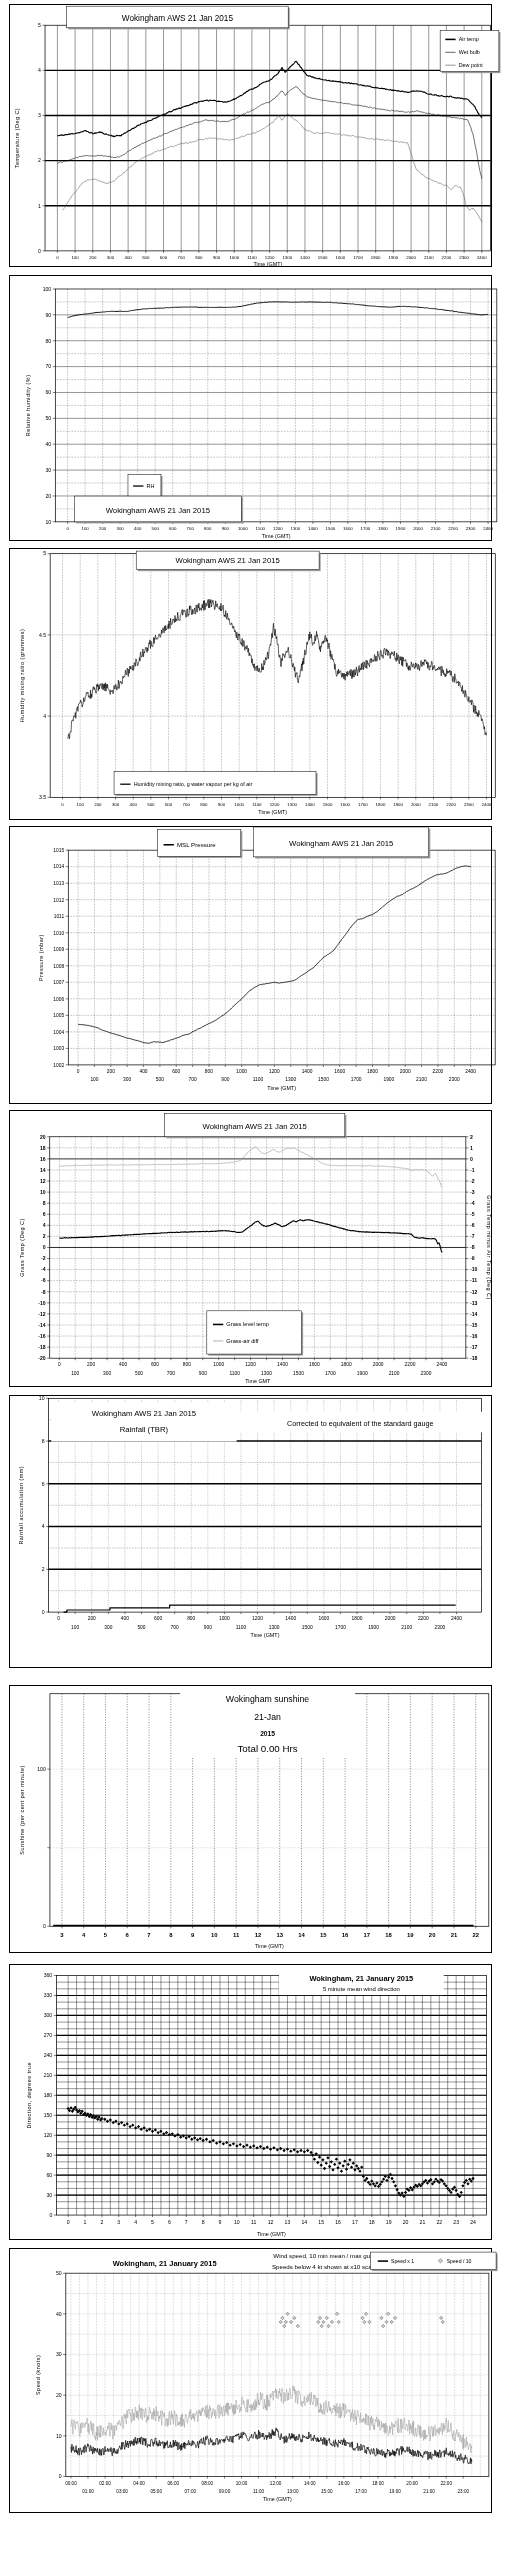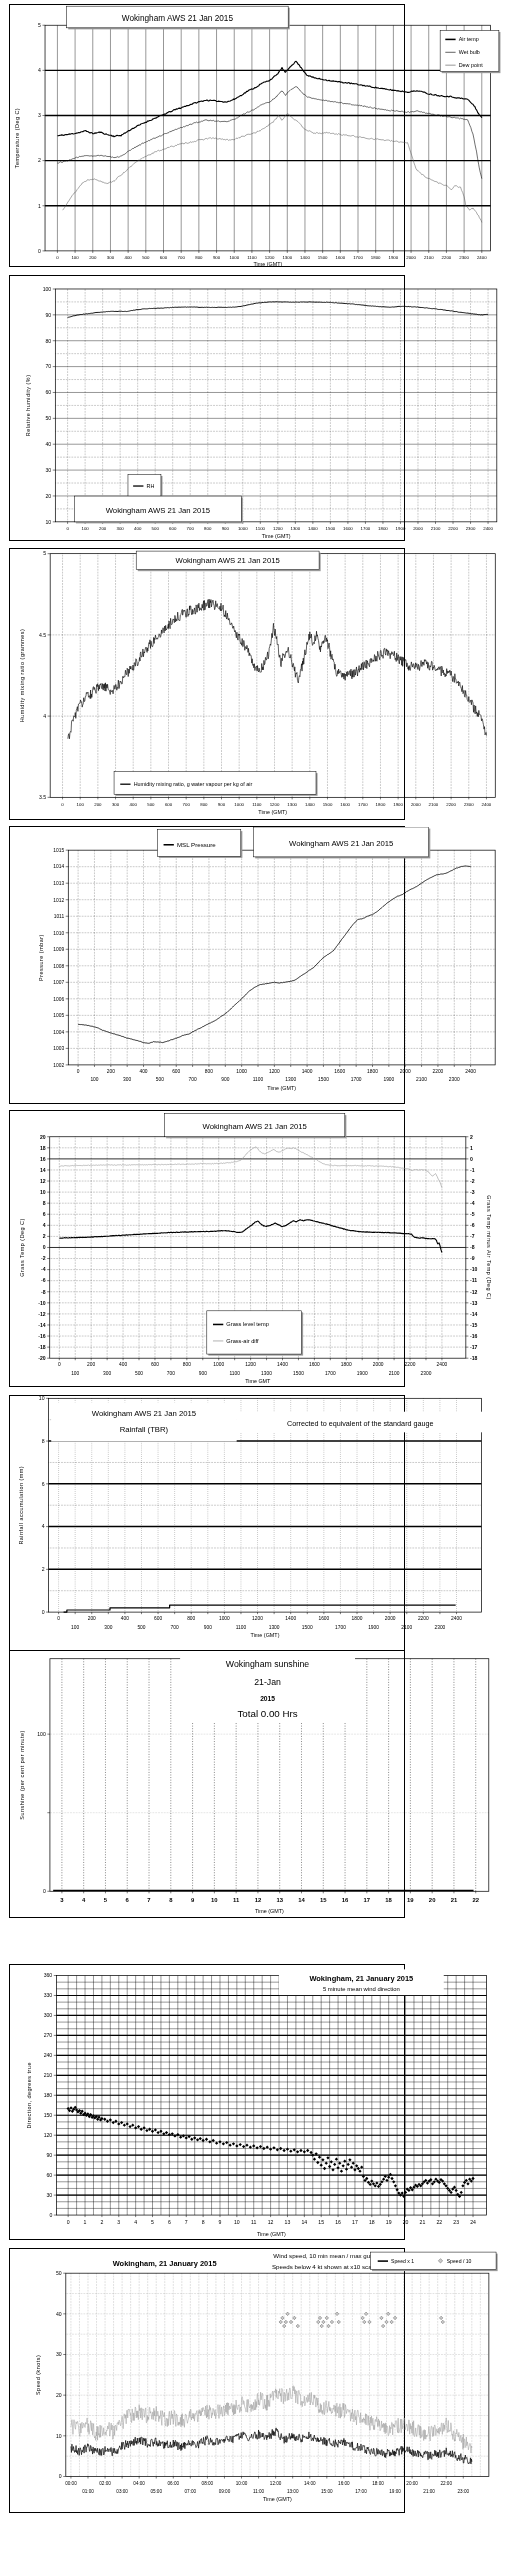--- a/index.html
+++ b/index.html
@@ -1,17 +1,17 @@
 <!DOCTYPE html>
 <html style="font-size:8.2px"><head>
 <meta charset="utf-8">
 <style>
   html,body{margin:0;padding:0;background:#fff;}
   #page{position:relative;width:515px;height:2576px;background:#fff;overflow:hidden;}
-  .panel{position:absolute;left:9.3px;width:396px;background:#fff;border:0.8px solid #000;box-sizing:border-box;}
+  .panel{position:absolute;left:9.3px;width:483px;background:#fff;border:0.8px solid #000;box-sizing:border-box;}
   svg{display:block;}
   text{font-family:"Liberation Sans",sans-serif;fill:#000;}
 </style>
 </head>
 <body>
 <div id="page">
   <section class="panel" style="top: 4.1px; height: 263px; border-width: 0.8px;">
       <svg width="493" height="262" viewBox="0 0 957 508">
         <line x1="92.02777777777777" y1="39" x2="92.02777777777777" y2="477" stroke="#000" stroke-width="0.8"></line>
         <line x1="126.35317460317461" y1="39" x2="126.35317460317461" y2="477" stroke="#000" stroke-width="0.8"></line>
@@ -779,21 +779,21 @@
         <line x1="70" y1="4" x2="75" y2="4" stroke="#000" stroke-width="1"></line>
         <text x="67" y="7.5" text-anchor="end" font-size="10">10</text>
         <text x="25" y="211.5" text-anchor="middle" font-size="10.5" letter-spacing="1" transform="rotate(-90 25 211.5)">Rainfall accumulation (mm)</text>
         <rect x="80" y="12" width="360" height="76" fill="#fff"></rect>
         <text x="260" y="38" text-anchor="middle" font-size="15">Wokingham AWS 21 Jan 2015</text>
         <text x="260" y="70" text-anchor="middle" font-size="15">Rainfall (TBR)</text>
         <rect x="440" y="30" width="480" height="40" fill="#fff"></rect>
         <text x="680" y="57" text-anchor="middle" font-size="14">Corrected to equivalent of the standard gauge</text>
       </svg>
     </section>
-  <section class="panel" style="top: 1650px; height: 268px; border-width: 1.3px;">
+  <section class="panel" style="top: 1685px; height: 268px; border-width: 1.3px;">
       <svg width="493" height="266" viewBox="0 0 957 517">
         <line x1="100.28287841191066" y1="15" x2="100.28287841191066" y2="467" stroke="#000" stroke-width="0.9" stroke-dasharray="2,3"></line>
         <line x1="142.61538461538458" y1="15" x2="142.61538461538458" y2="467" stroke="#000" stroke-width="0.9" stroke-dasharray="2,3"></line>
         <line x1="184.94789081885853" y1="15" x2="184.94789081885853" y2="467" stroke="#000" stroke-width="0.9" stroke-dasharray="2,3"></line>
         <line x1="227.2803970223325" y1="15" x2="227.2803970223325" y2="467" stroke="#000" stroke-width="0.9" stroke-dasharray="2,3"></line>
         <line x1="269.61290322580646" y1="15" x2="269.61290322580646" y2="467" stroke="#000" stroke-width="0.9" stroke-dasharray="2,3"></line>
         <line x1="311.94540942928035" y1="15" x2="311.94540942928035" y2="467" stroke="#000" stroke-width="0.9" stroke-dasharray="2,3"></line>
         <line x1="354.2779156327543" y1="15" x2="354.2779156327543" y2="467" stroke="#000" stroke-width="0.9" stroke-dasharray="2,3"></line>
         <line x1="396.6104218362282" y1="15" x2="396.6104218362282" y2="467" stroke="#000" stroke-width="0.9" stroke-dasharray="2,3"></line>
         <line x1="438.9429280397022" y1="15" x2="438.9429280397022" y2="467" stroke="#000" stroke-width="0.9" stroke-dasharray="2,3"></line>

